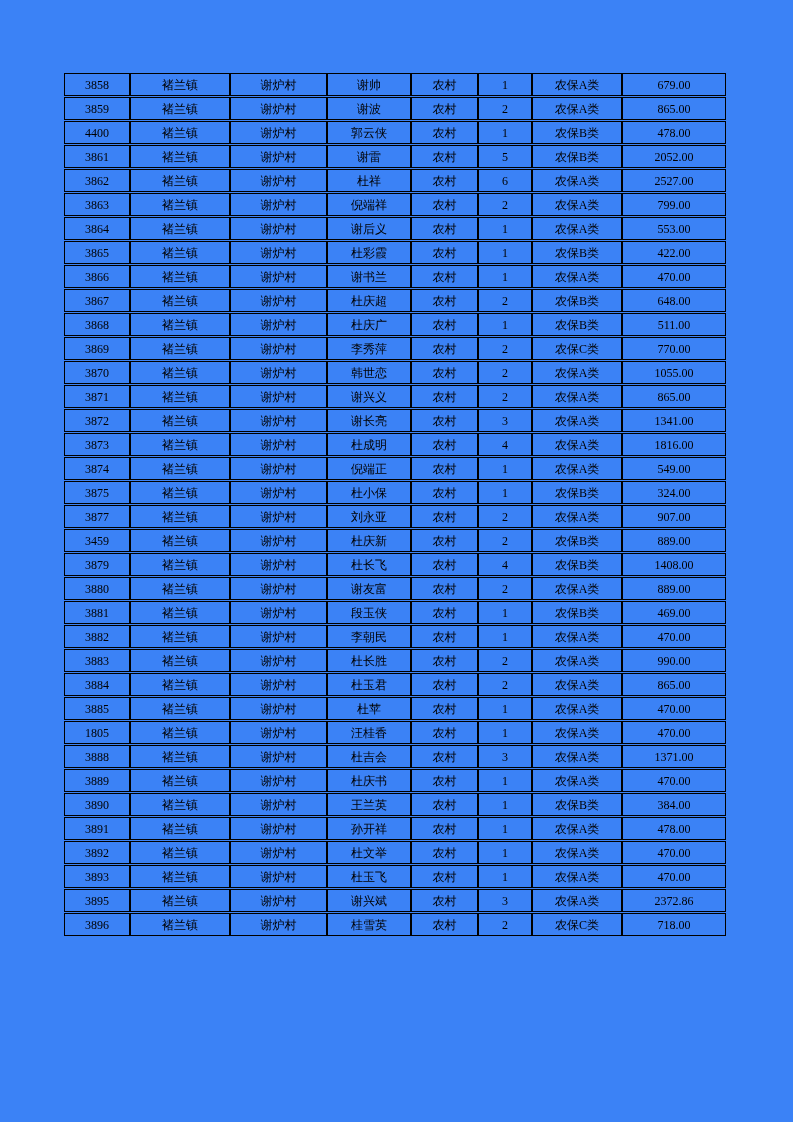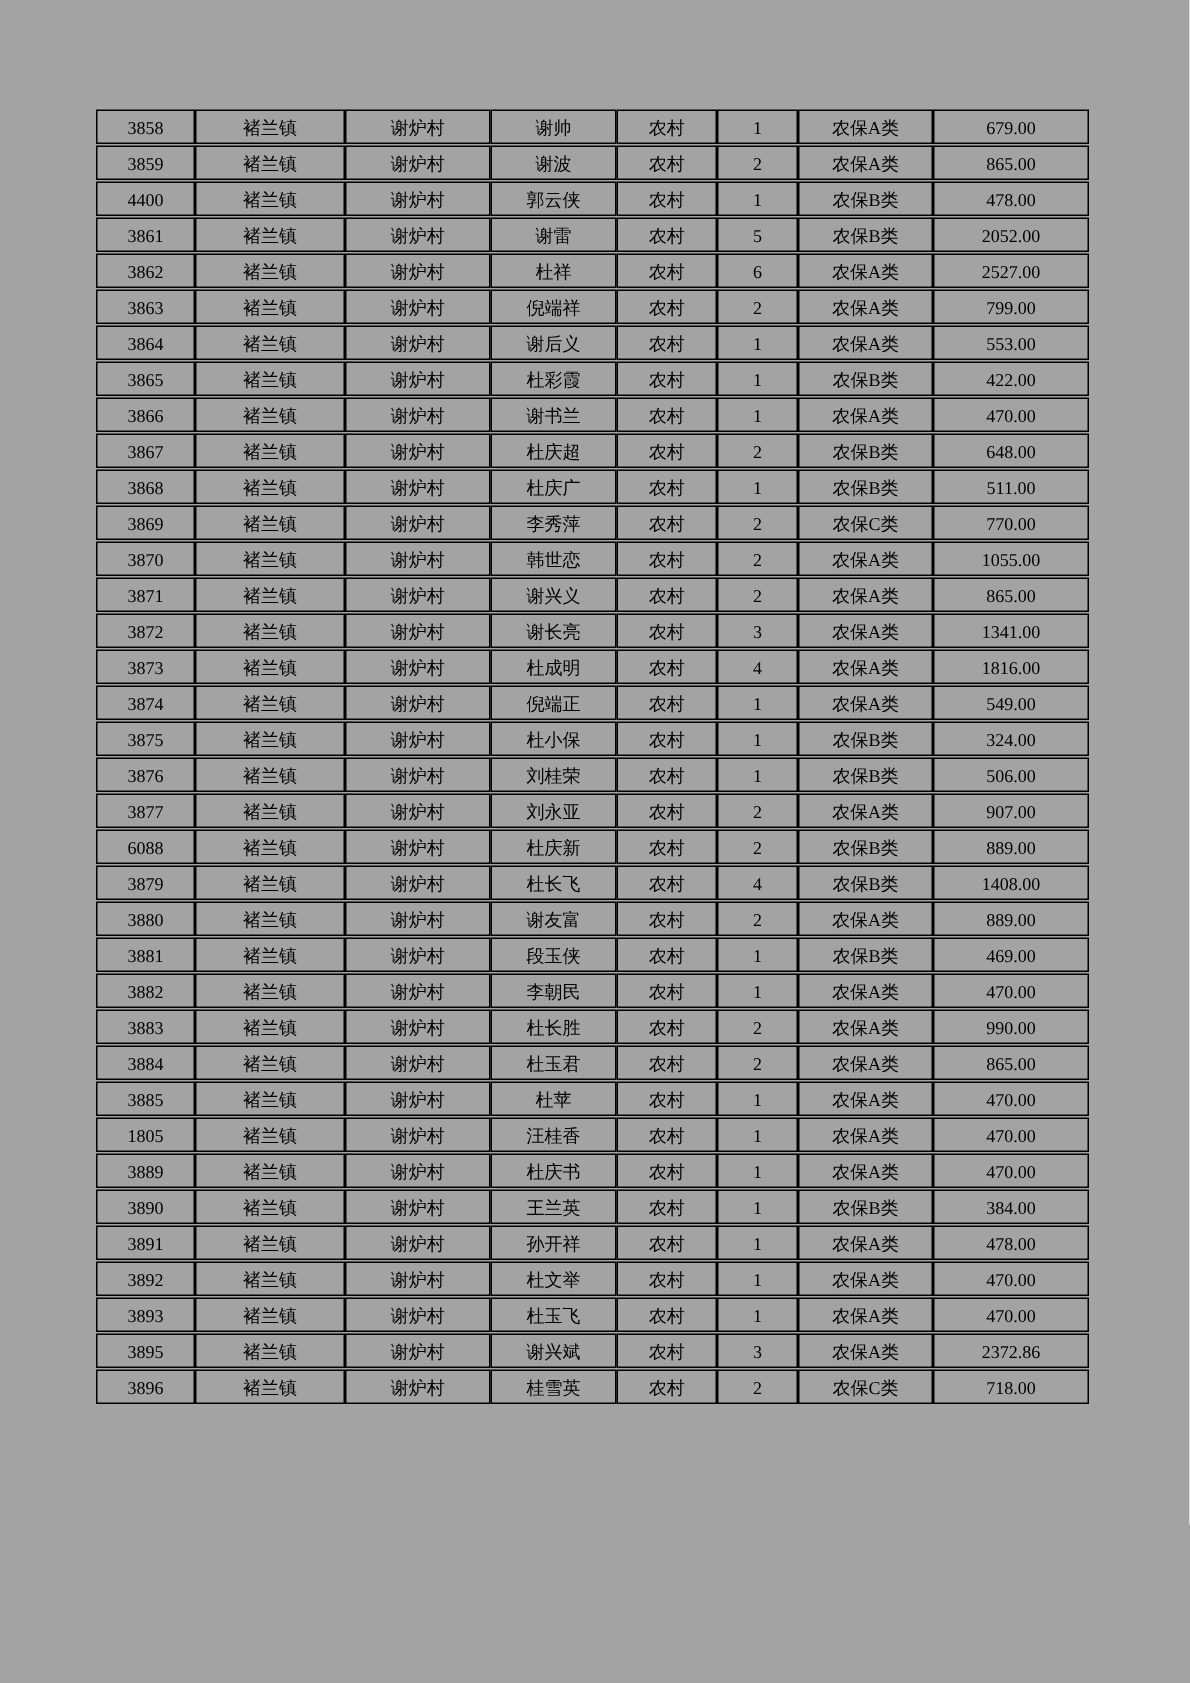--- a/index.html
+++ b/index.html
@@ -4,21 +4,21 @@
 <style>
   html, body {
     margin: 0;
     padding: 0;
     background: #ffffff;
   }
   .page {
     position: relative;
     width: 793px;
     height: 1122px;
-    background: #a3a3a3;
+    background: #3b82f6;
     overflow: hidden;
   }
   table.roster {
     position: absolute;
     left: 64px;
     top: 72px;
     width: 662px;
     table-layout: fixed;
     border-collapse: separate;
     border-spacing: 0 1px;
@@ -228,41 +228,31 @@
           <td>3875</td>
           <td>褚兰镇</td>
           <td>谢炉村</td>
           <td>杜小保</td>
           <td>农村</td>
           <td>1</td>
           <td>农保B类</td>
           <td>324.00</td>
         </tr>
         <tr>
-          <td>3876</td>
-          <td>褚兰镇</td>
-          <td>谢炉村</td>
-          <td>刘桂荣</td>
-          <td>农村</td>
-          <td>1</td>
-          <td>农保B类</td>
-          <td>506.00</td>
-        </tr>
-        <tr>
           <td>3877</td>
           <td>褚兰镇</td>
           <td>谢炉村</td>
           <td>刘永亚</td>
           <td>农村</td>
           <td>2</td>
           <td>农保A类</td>
           <td>907.00</td>
         </tr>
         <tr>
-          <td>6088</td>
+          <td>3459</td>
           <td>褚兰镇</td>
           <td>谢炉村</td>
           <td>杜庆新</td>
           <td>农村</td>
           <td>2</td>
           <td>农保B类</td>
           <td>889.00</td>
         </tr>
         <tr>
           <td>3879</td>
@@ -336,20 +326,30 @@
         </tr>
         <tr>
           <td>1805</td>
           <td>褚兰镇</td>
           <td>谢炉村</td>
           <td>汪桂香</td>
           <td>农村</td>
           <td>1</td>
           <td>农保A类</td>
           <td>470.00</td>
+        </tr>
+        <tr>
+          <td>3888</td>
+          <td>褚兰镇</td>
+          <td>谢炉村</td>
+          <td>杜吉会</td>
+          <td>农村</td>
+          <td>3</td>
+          <td>农保A类</td>
+          <td>1371.00</td>
         </tr>
         <tr>
           <td>3889</td>
           <td>褚兰镇</td>
           <td>谢炉村</td>
           <td>杜庆书</td>
           <td>农村</td>
           <td>1</td>
           <td>农保A类</td>
           <td>470.00</td>

